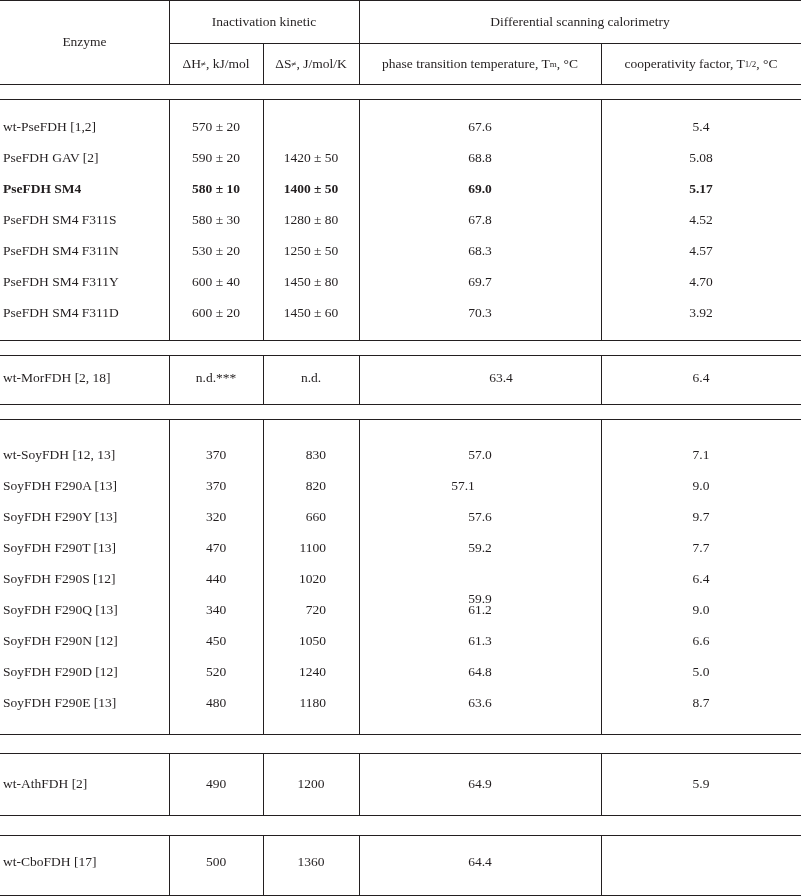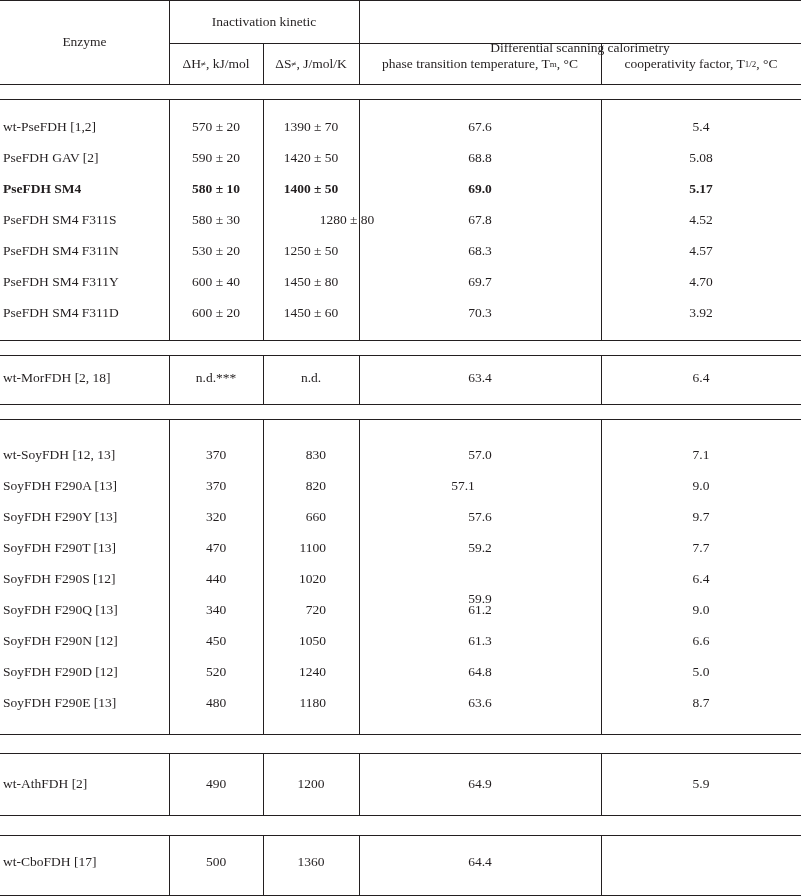--- a/index.html
+++ b/index.html
@@ -28,21 +28,21 @@
   <div class="hline" style="top:0px;"></div>
   <div class="hline" style="top:43px; left:169px; width:632px;"></div>
   <div class="hline" style="top:84px;"></div>
   <div class="vline" style="left:169px; top:0; height:84px;"></div>
   <div class="vline" style="left:263px; top:43px; height:41px;"></div>
   <div class="vline" style="left:359px; top:0; height:84px;"></div>
   <div class="vline" style="left:601px; top:43px; height:41px;"></div>
 
   <div class="cell" style="left:0; top:0; width:169px; height:84px;">Enzyme</div>
   <div class="cell" style="left:169px; top:0; width:190px; height:43px;">Inactivation kinetic</div>
-  <div class="cell" style="left:359px; top:0; width:442px; height:43px;margin-top:26px;">Differential scanning calorimetry</div>
+  <div class="cell" style="left:359px; top:0; width:442px; height:43px;">Differential scanning calorimetry</div>
 
   <div class="cell" style="left:169px; top:43px; width:94px; height:41px;">
     <span>ΔH</span>
       <i><span style="font-size:0;"></span></i>
       <sup style="font-size:9px;">≠</sup>
       <span>, kJ/mol</span>
   </div>
   <div class="cell" style="left:263px; top:43px; width:96px; height:41px;">
     <span>ΔS</span>
       <sup style="font-size:9px;">≠</sup>
@@ -64,42 +64,41 @@
     <div>
       <div class="hline" style="top:99px;"></div>
       <div class="hline" style="top:340px;"></div>
       <div class="vline" style="left:169px; top:99px; height:241px;"></div>
       <div class="vline" style="left:263px; top:99px; height:241px;"></div>
       <div class="vline" style="left:359px; top:99px; height:241px;"></div>
       <div class="vline" style="left:601px; top:99px; height:241px;"></div>
       <div class="row" style="top: 111.5px;">
         <div class="cell left" style="left: 0px; width: 169px;">wt-PseFDH [1,2]</div>
         <div class="cell " style="left: 169px; width: 94px;">570 ± 20</div>
-        <div class="cell " style="left: 263px; width: 96px;">1390 ± 70</div>
         <div class="cell " style="left: 359px; width: 242px;">67.6</div>
         <div class="cell " style="left: 601px; width: 200px;">5.4</div>
       </div>
       <div class="row" style="top: 142.5px;">
         <div class="cell left" style="left: 0px; width: 169px;">PseFDH GAV [2]</div>
         <div class="cell " style="left: 169px; width: 94px;">590 ± 20</div>
         <div class="cell " style="left: 263px; width: 96px;">1420 ± 50</div>
         <div class="cell " style="left: 359px; width: 242px;">68.8</div>
         <div class="cell " style="left: 601px; width: 200px;">5.08</div>
       </div>
       <div class="row" style="top: 173.5px;">
         <div class="cell left bold" style="left: 0px; width: 169px;">PseFDH SM4</div>
         <div class="cell  bold" style="left: 169px; width: 94px;">580 ± 10</div>
         <div class="cell  bold" style="left: 263px; width: 96px;">1400 ± 50</div>
         <div class="cell  bold" style="left: 359px; width: 242px;">69.0</div>
         <div class="cell  bold" style="left: 601px; width: 200px;">5.17</div>
       </div>
       <div class="row" style="top: 204.5px;">
         <div class="cell left" style="left: 0px; width: 169px;">PseFDH SM4 F311S</div>
         <div class="cell " style="left: 169px; width: 94px;">580 ± 30</div>
-        <div class="cell " style="left: 263px; width: 96px; margin-left: 36px;">1280 ± 80</div>
+        <div class="cell " style="left: 263px; width: 96px;">1280 ± 80</div>
         <div class="cell " style="left: 359px; width: 242px;">67.8</div>
         <div class="cell " style="left: 601px; width: 200px;">4.52</div>
       </div>
       <div class="row" style="top: 235.5px;">
         <div class="cell left" style="left: 0px; width: 169px;">PseFDH SM4 F311N</div>
         <div class="cell " style="left: 169px; width: 94px;">530 ± 20</div>
         <div class="cell " style="left: 263px; width: 96px;">1250 ± 50</div>
         <div class="cell " style="left: 359px; width: 242px;">68.3</div>
         <div class="cell " style="left: 601px; width: 200px;">4.57</div>
       </div>
@@ -122,21 +121,21 @@
       <div class="hline" style="top:355px;"></div>
       <div class="hline" style="top:404px;"></div>
       <div class="vline" style="left:169px; top:355px; height:49px;"></div>
       <div class="vline" style="left:263px; top:355px; height:49px;"></div>
       <div class="vline" style="left:359px; top:355px; height:49px;"></div>
       <div class="vline" style="left:601px; top:355px; height:49px;"></div>
       <div class="row" style="top: 362.5px;">
         <div class="cell left" style="left: 0px; width: 169px;">wt-MorFDH [2, 18]</div>
         <div class="cell " style="left: 169px; width: 94px;">n.d.***</div>
         <div class="cell " style="left: 263px; width: 96px;">n.d.</div>
-        <div class="cell " style="left: 359px; width: 242px;">63.4</div>
+        <div class="cell " style="left: 380px; width: 242px;">63.4</div>
         <div class="cell " style="left: 601px; width: 200px;">6.4</div>
       </div>
     </div>
     <div>
       <div class="hline" style="top:419px;"></div>
       <div class="hline" style="top:734px;"></div>
       <div class="vline" style="left:169px; top:419px; height:315px;"></div>
       <div class="vline" style="left:263px; top:419px; height:315px;"></div>
       <div class="vline" style="left:359px; top:419px; height:315px;"></div>
       <div class="vline" style="left:601px; top:419px; height:315px;"></div>

